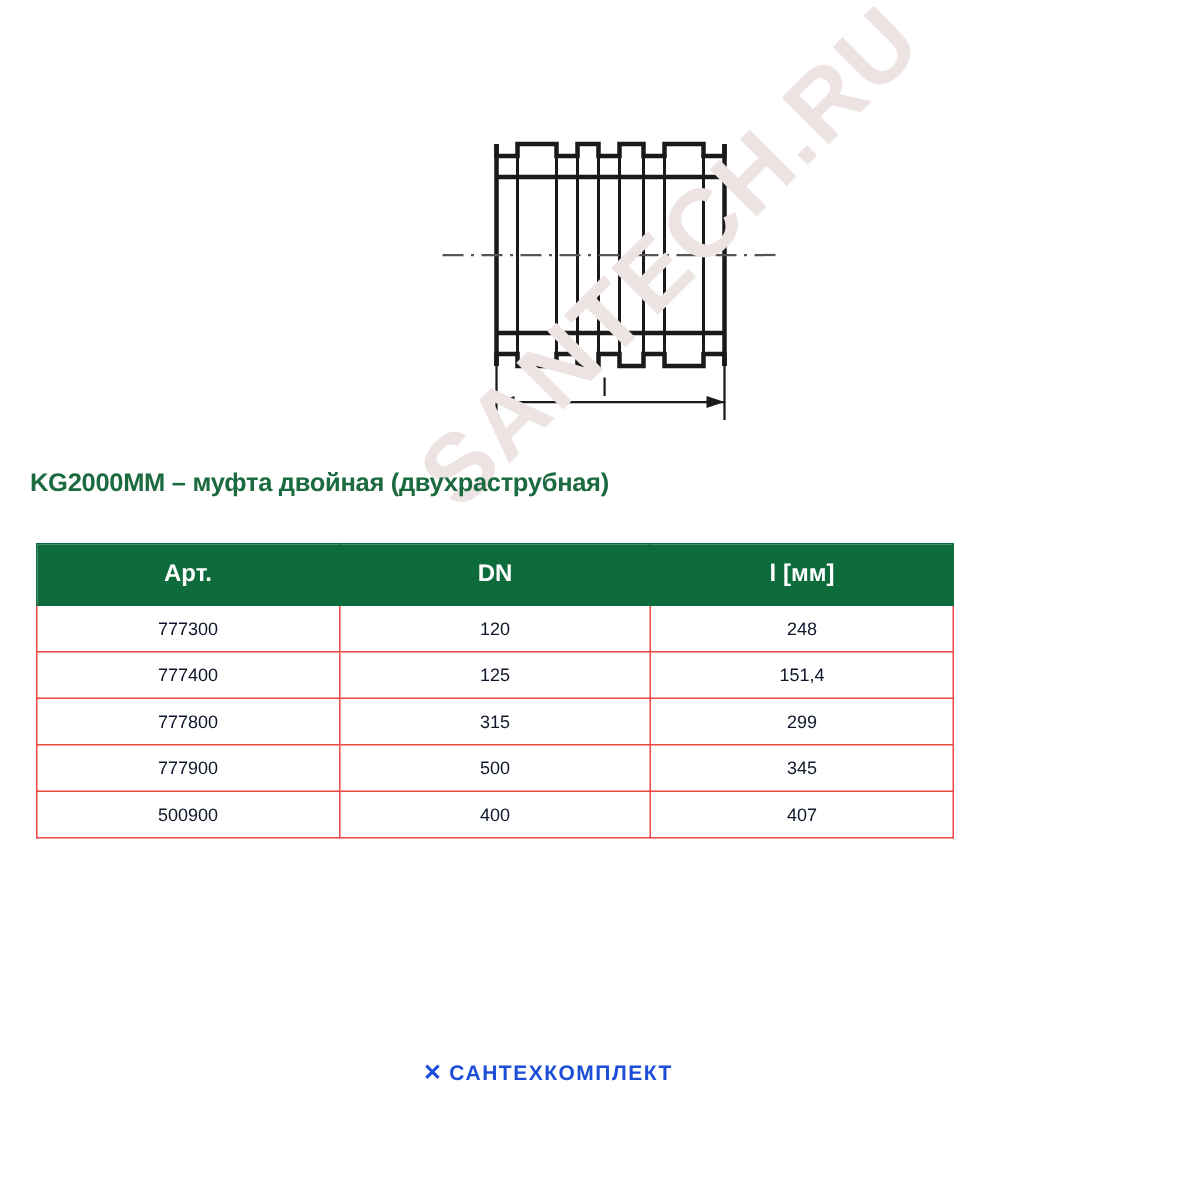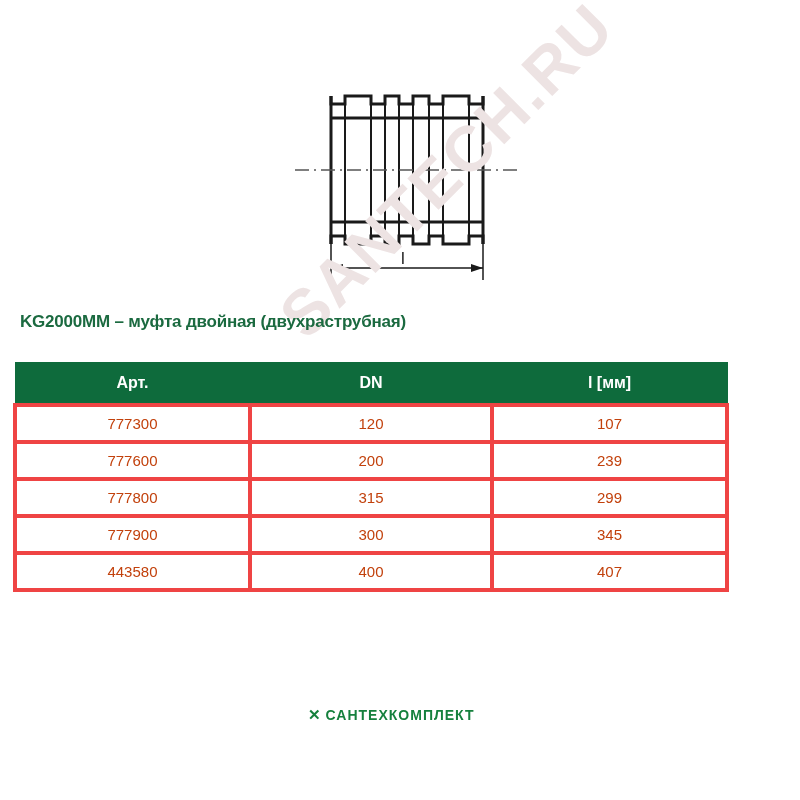--- a/index.html
+++ b/index.html
@@ -26,27 +26,27 @@
     color: #ede3e3;
     letter-spacing: 2px;
     transform: rotate(-45deg);
     transform-origin: left top;
     white-space: nowrap;
     pointer-events: none;
     z-index: 5;
   }
   .wm-bottom {
     position: absolute;
-    left: 308px;
+    left: 282px;
     top: 706px;
     font-family: "Liberation Sans", sans-serif;
     font-size: 14px;
     font-weight: bold;
     letter-spacing: 1px;
-    color: #15803d;
+    color: #1d4ed8;
     white-space: nowrap;
     pointer-events: none;
     z-index: 5;
   }
   .wm-bottom .wm-mark {
     font-size: 15px;
     margin-right: 4px;
   }
 
   
@@ -68,44 +68,44 @@
     font-weight: bold;
     color: #1b6a40;
     letter-spacing: -0.2px;
     white-space: nowrap;
     z-index: 6;
   }
 
   
   .spec-table {
     position: absolute;
-    left: 13px;
+    left: 24px;
     top: 362px;
-    width: 716px;
+    width: 612px;
     border-collapse: collapse;
     font-size: 15px;
     color: #3b3b3b;
     z-index: 6;
     background: transparent;
   }
   .spec-table th {
     background: #0e6b3c;
     color: #ffffff;
     font-size: 16px;
     font-weight: bold;
     padding: 11px 4px;
     border: 1px solid #0e6b3c;
     text-align: center;
   }
   .spec-table td {
-    border: 4px solid #ef4444;
+    border: 1px solid #ef4444;
     padding: 8px 4px;
     text-align: center;
-    font-size: 15px;
-    color: #c2410c;
+    font-size: 12px;
+    color: #0f172a;
     background: transparent;
   }
   .spec-table col.c1 { width: 33%; }
   .spec-table col.c2 { width: 34%; }
   .spec-table col.c3 { width: 33%; }
 </style>
 </head>
 <body>
 
 <div class="wm-diagonal">SANTECH.RU</div>
@@ -173,36 +173,36 @@
     <tr>
       <th>Арт.</th>
       <th>DN</th>
       <th>l [мм]</th>
     </tr>
   </thead>
   <tbody>
     <tr>
       <td>777300</td>
       <td>120</td>
-      <td>107</td>
-    </tr>
-    <tr>
-      <td>777600</td>
-      <td>200</td>
-      <td>239</td>
+      <td>248</td>
+    </tr>
+    <tr>
+      <td>777400</td>
+      <td>125</td>
+      <td>151,4</td>
     </tr>
     <tr>
       <td>777800</td>
       <td>315</td>
       <td>299</td>
     </tr>
     <tr>
       <td>777900</td>
-      <td>300</td>
+      <td>500</td>
       <td>345</td>
     </tr>
     <tr>
-      <td>443580</td>
+      <td>500900</td>
       <td>400</td>
       <td>407</td>
     </tr>
   </tbody>
 </table>
 
 </body></html>

